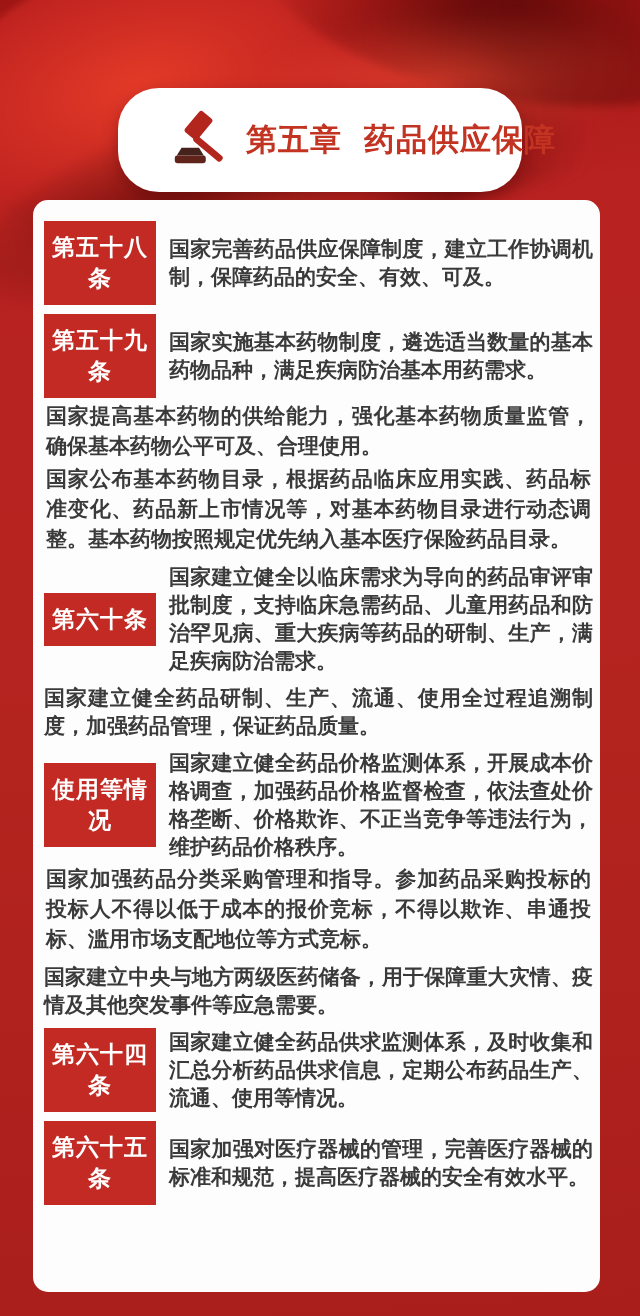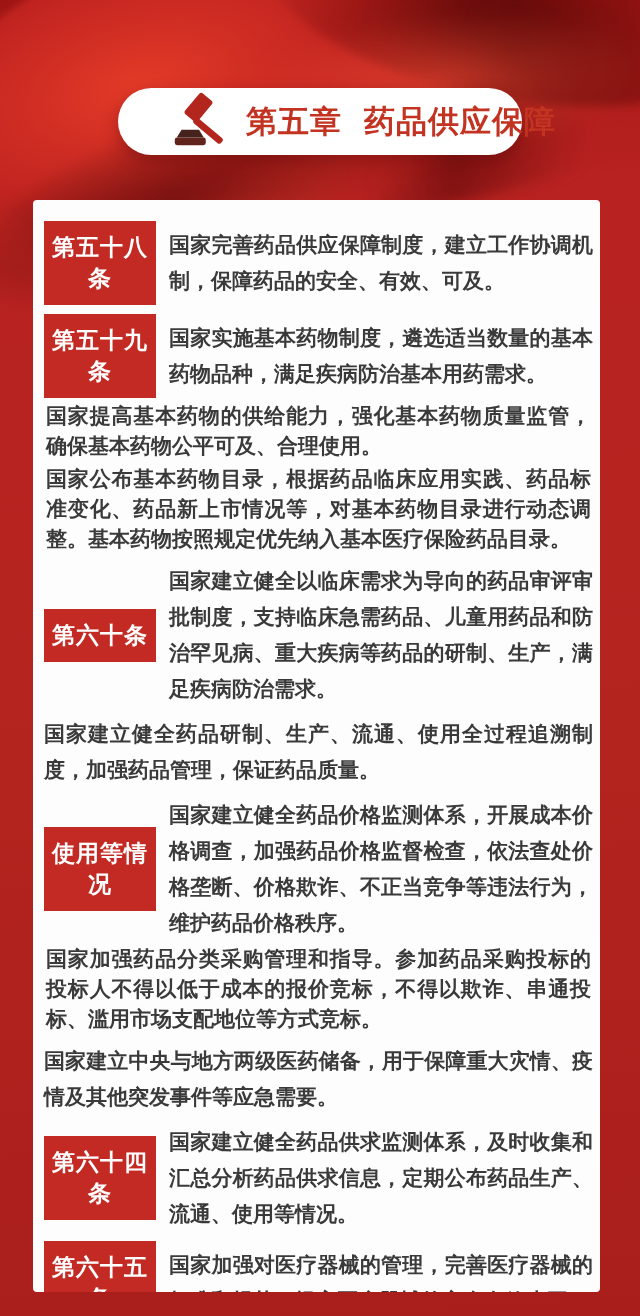--- a/index.html
+++ b/index.html
@@ -24,39 +24,39 @@
     background:radial-gradient(ellipse at 50% 80%,rgba(70,4,4,.8) 0%,rgba(120,12,10,.45) 45%,rgba(120,12,10,0) 72%);
     transform:rotate(9deg);filter:blur(5px);}
   .swoosh4{top:120px;left:-40px;width:480px;height:160px;border-radius:50%;
     background:radial-gradient(ellipse at 45% 45%,rgba(60,3,3,.55) 0%,rgba(60,3,3,0) 68%);
     transform:rotate(-18deg);filter:blur(8px);}
   .swoosh5{top:10px;left:230px;width:420px;height:150px;border-radius:50%;
     background:radial-gradient(ellipse at 50% 50%,rgba(238,72,50,.7) 0%,rgba(238,72,50,0) 70%);
     transform:rotate(-6deg);filter:blur(9px);}
 
   
-  .header-pill{position:absolute;left:118px;top:88px;width:404px;height:67px;
+  .header-pill{position:absolute;left:118px;top:88px;width:404px;height:104px;
     background:#ffffff;border-radius:41px;display:flex;align-items:center;
     justify-content:flex-start;padding:0 26px;box-sizing:border-box;
     box-shadow:0 6px 16px rgba(80,6,6,.35);}
   .gavel{width:62px;height:62px;flex:0 0 auto;margin:0 16px 0 24px;}
   .header-title{font-family:"Liberation Serif","DejaVu Serif",serif;
     font-weight:bold;font-size:31px;color:#c23321;white-space:nowrap;letter-spacing:1px;}
   .header-title .chapter{margin-right:22px;}
 
   
   .card{position:absolute;left:33px;top:200px;width:567px;height:1092px;
-    background:#fdfdfd;border-radius:4px;box-sizing:border-box;
+    background:#fdfdfd;border-radius:15px;box-sizing:border-box;
     padding:12px 7px 14px 11px;overflow:hidden;}
 
   .article{display:flex;align-items:center;gap:13px;margin:9px 0 3px 0;}
   .badge{flex:0 0 auto;width:112px;background:#c22a23;color:#ffffff;
     font-size:23px;font-weight:bold;text-align:center;
     padding:11px 4px;box-sizing:border-box;letter-spacing:1px;}
-  .article-text{flex:1;font-size:21px;line-height:36px;color:#3a3a3a;
+  .article-text{flex:1;font-size:21px;line-height:28px;color:#3a3a3a;
     font-weight:600;text-align:justify;}
   .cont{font-size:21px;line-height:30px;color:#3a3a3a;font-weight:600;
     text-align:justify;margin:3px 2px 3px 2px;}
 </style>
 </head>
 <body>
 
 <div class="bg">
   <div class="swoosh swoosh2"></div>
   <div class="swoosh swoosh1"></div>

